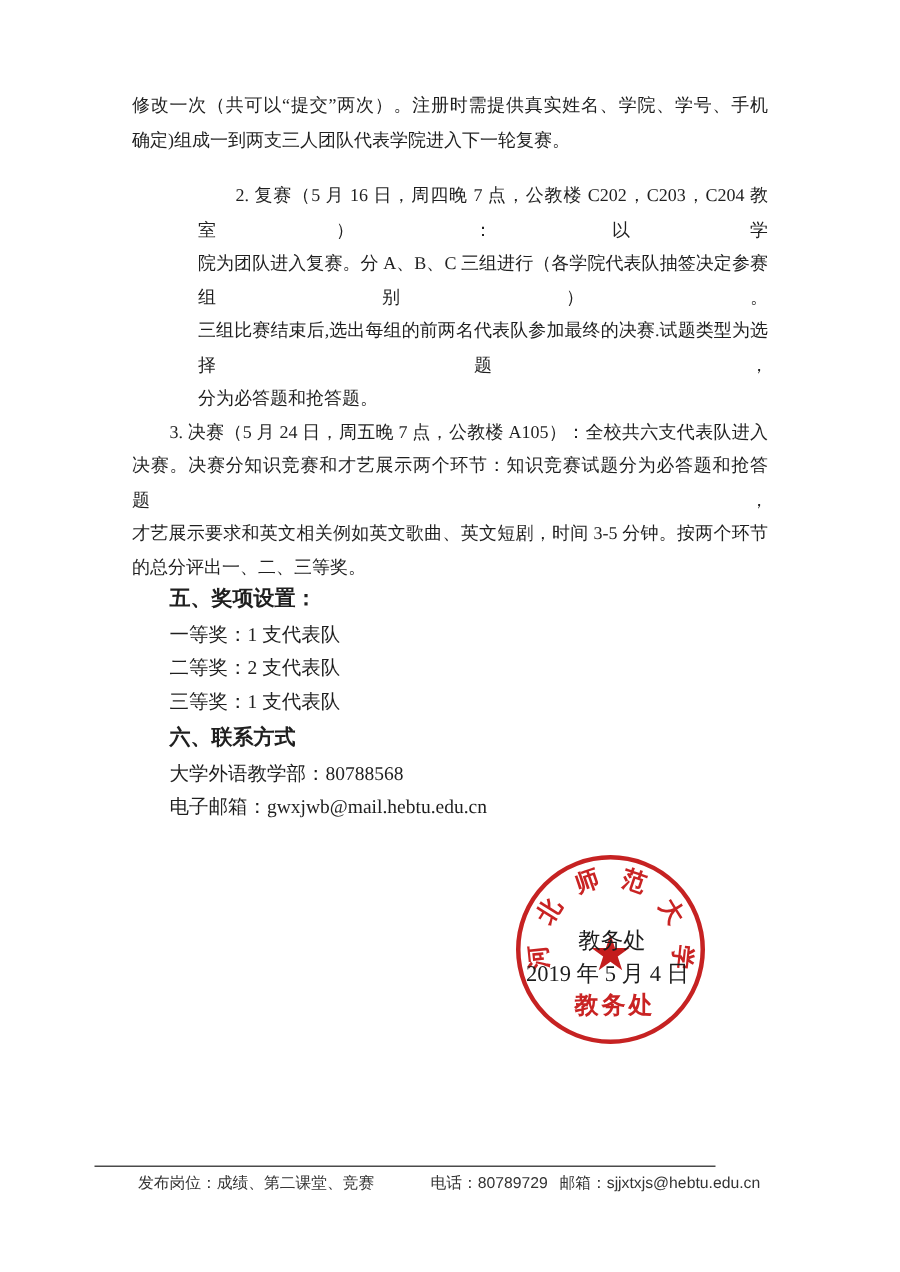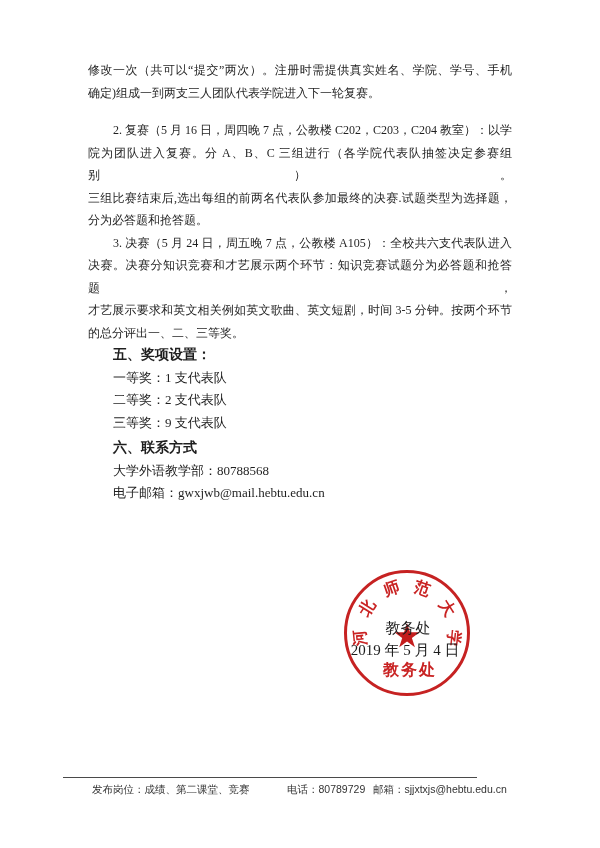--- a/index.html
+++ b/index.html
@@ -29,21 +29,21 @@
   .para .line {
     text-align: justify;
     text-align-last: justify;
   }
   .para .line:last-child {
     text-align-last: left;
   }
   .para.indented .line:first-child {
     text-indent: 25px;
   }
-  .para-semifinal { margin-top: 15px; }
+  .para-semifinal { margin-top: 15px; margin-left: 44px; }
   .para-final { margin-top: 0; }
 
   .heading {
     margin: 0;
     padding-left: 25px;
     font-size: 14px;
     font-weight: bold;
     line-height: 22.5px;
   }
   .heading.contact-heading { margin-top: 3px; }
@@ -182,21 +182,21 @@
         <div class="line">决赛。决赛分知识竞赛和才艺展示两个环节：知识竞赛试题分为必答题和抢答题，</div>
         <div class="line">才艺展示要求和英文相关例如英文歌曲、英文短剧，时间 3-5 分钟。按两个环节</div>
         <div class="line">的总分评出一、二、三等奖。</div>
       </div>
 
     <div class="heading">五、奖项设置：</div>
 
     <div class="items">
         <div class="item-line">一等奖：1 支代表队</div>
         <div class="item-line">二等奖：2 支代表队</div>
-        <div class="item-line">三等奖：9 支代表队</div>
+        <div class="item-line">三等奖：1 支代表队</div>
       </div>
 
     <div class="heading contact-heading">六、联系方式</div>
 
     <div class="items">
         <div class="item-line">大学外语教学部：80788568</div>
         <div class="item-line">电子邮箱：gwxjwb@mail.hebtu.edu.cn</div>
       </div>
 
   </div>

